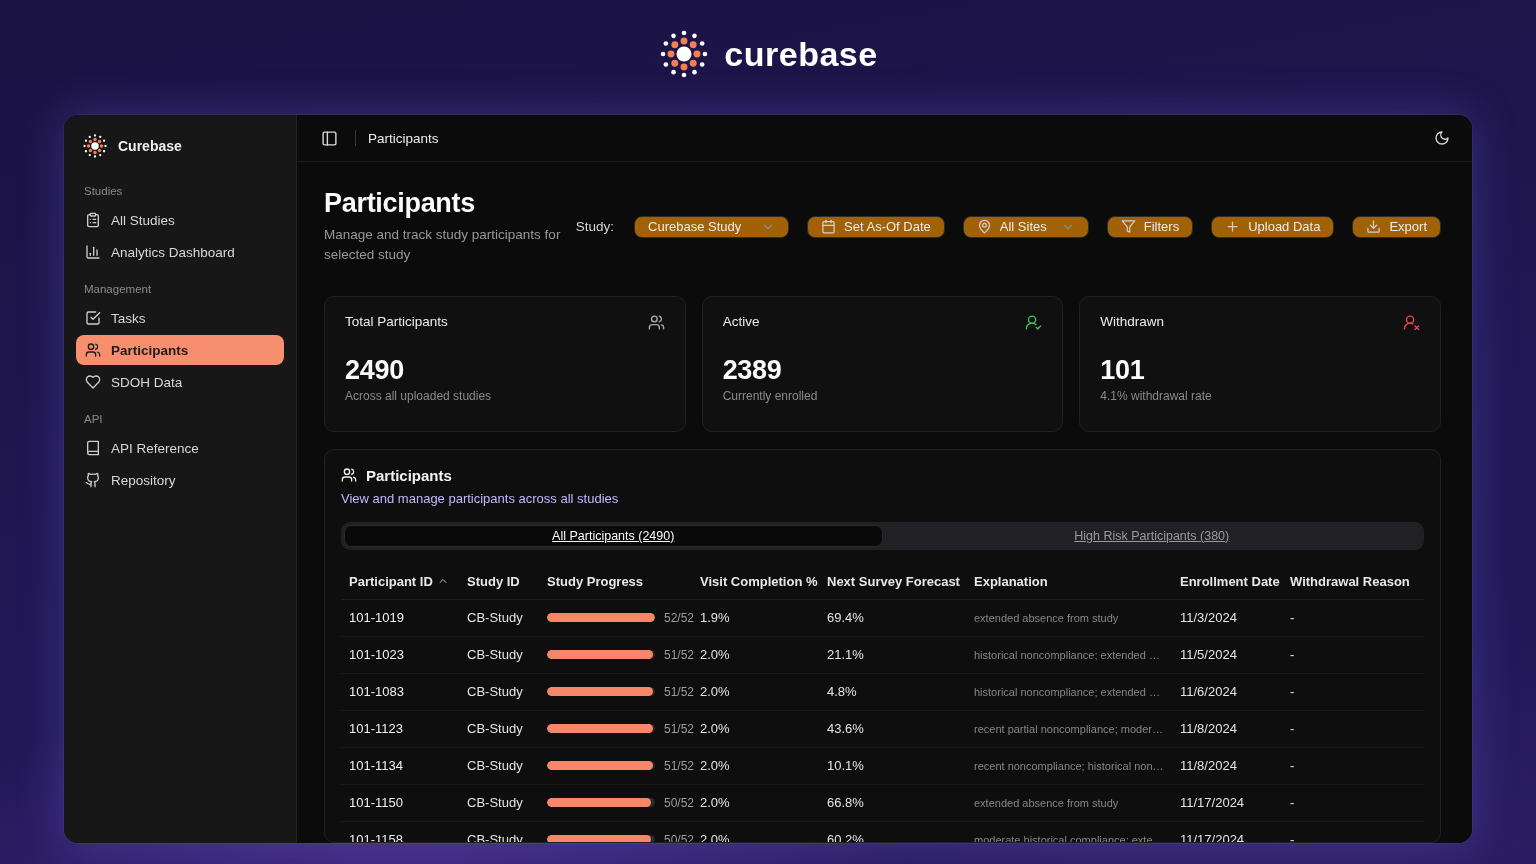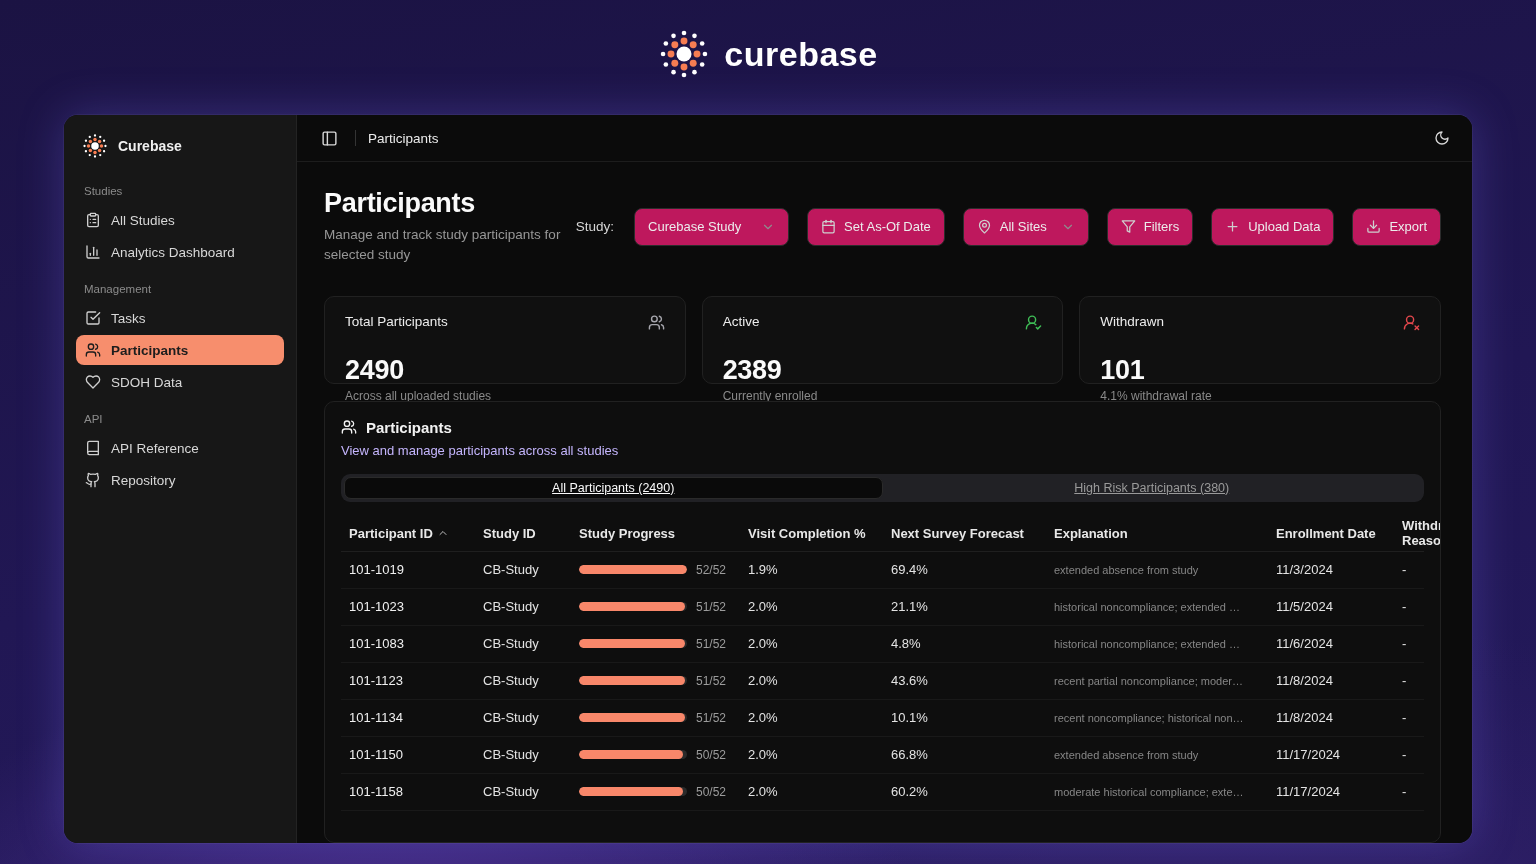--- a/index.html
+++ b/index.html
@@ -43,45 +43,45 @@
   .tb-spacer { flex:1; }
 
   .content { flex:1; padding:26px 31px 0 27px; display:flex; flex-direction:column; min-height:0; }
 
   .page-head { display:flex; justify-content:space-between; align-items:center; }
   .page-title { font-size:27px; font-weight:700; color:#fafafa; letter-spacing:-.3px; }
   .page-sub { font-size:13.5px; color:#979797; line-height:1.5; max-width:305px; margin-top:6px; }
 
   .controls { display:flex; align-items:center; gap:18px; }
   .ctl-label { font-size:13.5px; color:#d6d6d6; margin-right:2px; }
-  .ctl { display:flex; align-items:center; gap:8px; background:#be185d; border:1px solid #2c2c2c; border-radius:8px; padding:0 13px; height:38px; font-size:13px; color:#ececec; cursor:pointer; white-space:nowrap; }
+  .ctl { display:flex; align-items:center; gap:8px; background:#a16207; border:1px solid #2c2c2c; border-radius:8px; padding:0 13px; height:22px; font-size:13px; color:#ececec; cursor:pointer; white-space:nowrap; }
   .ctl svg { color:#cfcfcf; }
   .ctl .chev { color:#8d8d8d; margin-left:6px; }
   .ctl.study { min-width:155px; justify-content:space-between; }
 
   
   .stats { display:grid; grid-template-columns:1fr 1fr 1fr; gap:16px; margin-top:30px; }
-  .card { background:#101010; border:1px solid #212121; border-radius:10px; padding:17px 20px; height:88px; }
+  .card { background:#101010; border:1px solid #212121; border-radius:10px; padding:17px 20px; height:136px; }
   .card-top { display:flex; justify-content:space-between; align-items:flex-start; }
   .card-title { font-size:13.5px; font-weight:500; color:#ededed; }
   .card-value { font-size:27px; font-weight:700; color:#fafafa; margin-top:24px; letter-spacing:-.3px; }
   .card-cap { font-size:12px; color:#8a8a8a; margin-top:3px; }
 
   
   .panel { margin-top:17px; border:1px solid #212121; border-radius:10px; background:#0e0e0e; padding:17px 16px 0; flex:1; min-height:0; overflow:hidden; }
   .panel-title-row { display:flex; align-items:center; gap:9px; color:#f2f2f2; }
   .panel-title { font-size:15px; font-weight:700; }
   .panel-sub { font-size:13px; color:#c4b5fd; margin-top:7px; }
 
   .tabs { margin-top:16px; background:#212125; border-radius:9px; padding:3px; display:flex; }
   .tab { flex:1; height:22px; display:flex; align-items:center; justify-content:center; font-size:12.5px; color:#9a9a9a; border-radius:7px; cursor:pointer; border:1px solid transparent;text-decoration:underline; }
   .tab.active { background:#0a0a0a; color:#fafafa; border-color:#2a2a2a; font-weight:500; }
 
   .table { margin-top:14px; }
-  .trow { display:grid; grid-template-columns:118px 80px 153px 127px 147px 206px 110px 1fr; align-items:center; column-gap:16px; padding:0 8px; }
+  .trow { display:grid; grid-template-columns:118px 80px 153px 127px 147px 206px 110px 1fr; align-items:center; column-gap:0; padding:0 8px; }
   .thead { height:36px; border-bottom:1px solid #1f1f1f; }
   .th { font-size:13px; font-weight:600; color:#e8e8e8; display:flex; align-items:center; gap:4px; cursor:pointer; }
   .tr { height:37px; border-bottom:1px solid #191919; cursor:pointer; }
   .td { font-size:13px; color:#e3e3e3; }
   .td.id { color:#f0f0f0; }
   .td.expl { font-size:11px; color:#868686; white-space:nowrap; overflow:hidden; text-overflow:ellipsis; padding-right:14px; }
   .prog { display:flex; align-items:center; gap:9px; }
   .prog-track { width:108px; height:9px; border-radius:5px; background:#2a2a2a; overflow:hidden; }
   .prog-fill { height:100%; border-radius:5px; background:#f8876a; }
   .prog-label { font-size:12px; color:#9c9c9c; }

